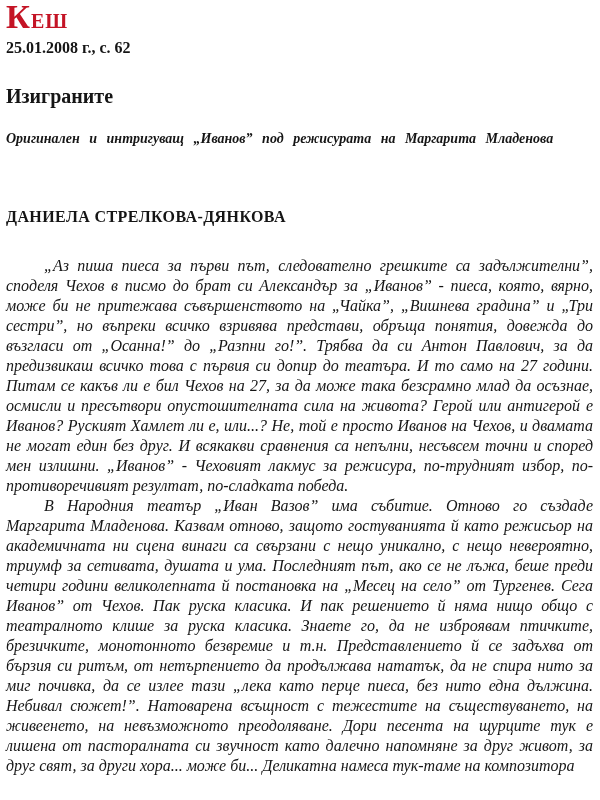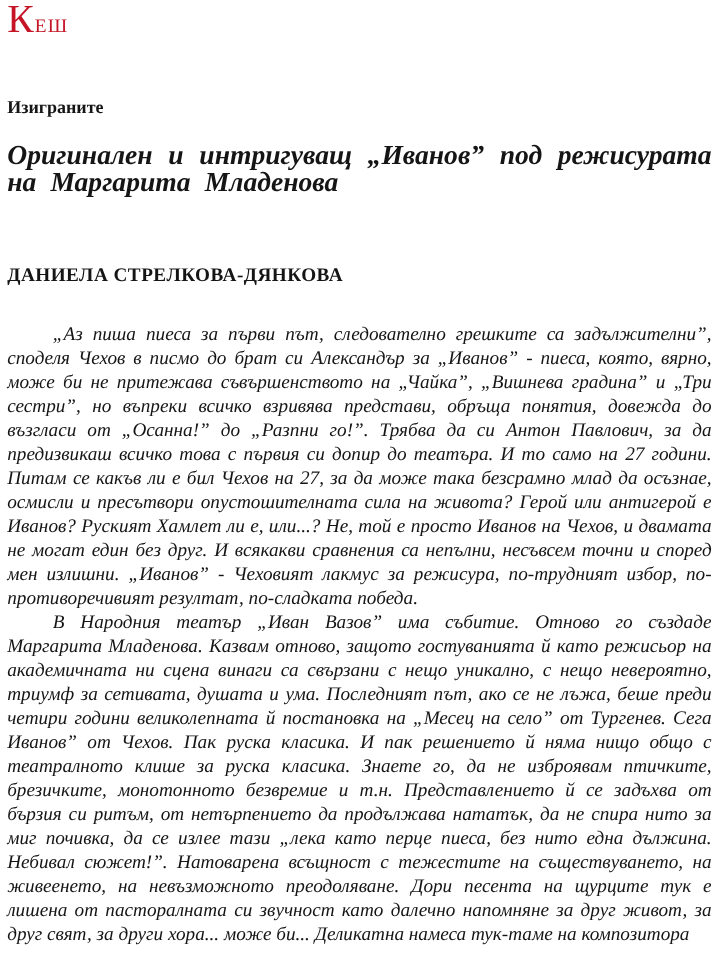--- a/index.html
+++ b/index.html
@@ -8,43 +8,43 @@
     width: 600px;
     height: 800px;
     overflow: hidden;
     box-sizing: border-box;
     padding: 2px 7px 0 6px;
     background: #ffffff;
     font-family: "Liberation Serif", serif;
     color: #151515;
   }
   .logo {
-    font-weight: normal;
-    font-size: 16px;
+    font-weight: bold;
+    font-size: 20px;
     line-height: 30px;
     letter-spacing: 1px;
     text-transform: uppercase;
     font-family: "Liberation Serif", serif;
   }
   .logo::first-letter { font-size: 33px; }
   .dateline {
     font-weight: bold;
     font-size: 16px;
     line-height: 18px;
     margin-top: 3px;
   }
   .title {
     font-weight: bold;
-    font-size: 15px;
-    margin-top: 44px;
+    font-size: 20px;
+    margin-top: 28px;
   }
   .subtitle {
     font-weight: bold;
     font-style: italic;
-    font-size: 23px;
+    font-size: 14px;
     line-height: 22px;
     margin-top: 20px;
     text-align: justify;
     word-spacing: 6px;
   }
   .author {
     font-weight: bold;
     font-size: 16px;
     margin-top: 58px;
     letter-spacing: 0.4px;
@@ -56,20 +56,21 @@
     text-align: justify;
     font-size: 16px;
     line-height: 20px;
   }
 </style>
 </head>
 <body>
 
 <div class="page">
   <div class="logo" style="color: rgb(196, 20, 37);">КЕШ</div>
+  <div class="dateline">25.01.2008 г., с. 62</div>
   <div class="title">Изиграните</div>
   <div class="subtitle">Оригинален и интригуващ „Иванов” под режисурата на Маргарита Младенова</div>
   <div class="author">ДАНИЕЛА СТРЕЛКОВА-ДЯНКОВА</div>
   <div class="body-text">
       <p>„Аз пиша пиеса за първи път, следователно грешките са задължителни”, споделя Чехов в писмо до брат си Александър за „Иванов” - пиеса, която, вярно, може би не притежава съвършенството на „Чайка”, „Вишнева градина” и „Три сестри”, но въпреки всичко взривява представи, обръща понятия, довежда до възгласи от „Осанна!” до „Разпни го!”. Трябва да си Антон Павлович, за да предизвикаш всичко това с първия си допир до театъра. И то само на 27 години. Питам се какъв ли е бил Чехов на 27, за да може така безсрамно млад да осъзнае, осмисли и пресътвори опустошителната сила на живота? Герой или антигерой е Иванов? Руският Хамлет ли е, или...? Не, той е просто Иванов на Чехов, и двамата не могат един без друг. И всякакви сравнения са непълни, несъвсем точни и според мен излишни. „Иванов” - Чеховият лакмус за режисура, по-трудният избор, по-противоречивият резултат, по-сладката победа.</p>
       <p>В Народния театър „Иван Вазов” има събитие. Отново го създаде Маргарита Младенова. Казвам отново, защото гостуванията й като режисьор на академичната ни сцена винаги са свързани с нещо уникално, с нещо невероятно, триумф за сетивата, душата и ума. Последният път, ако се не лъжа, беше преди четири години великолепната й постановка на „Месец на село” от Тургенев. Сега Иванов” от Чехов. Пак руска класика. И пак решението й няма нищо общо с театралното клише за руска класика. Знаете го, да не изброявам птичките, брезичките, монотонното безвремие и т.н. Представлението й се задъхва от бързия си ритъм, от нетърпението да продължава нататък, да не спира нито за миг почивка, да се излее тази „лека като перце пиеса, без нито една дължина. Небивал сюжет!”. Натоварена всъщност с тежестите на съществуването, на живеенето, на невъзможното преодоляване. Дори песента на щурците тук е лишена от пасторалната си звучност като далечно напомняне за друг живот, за друг свят, за други хора... може би... Деликатна намеса тук-таме на композитора</p>
     </div>
 </div>
 
 </body></html>

